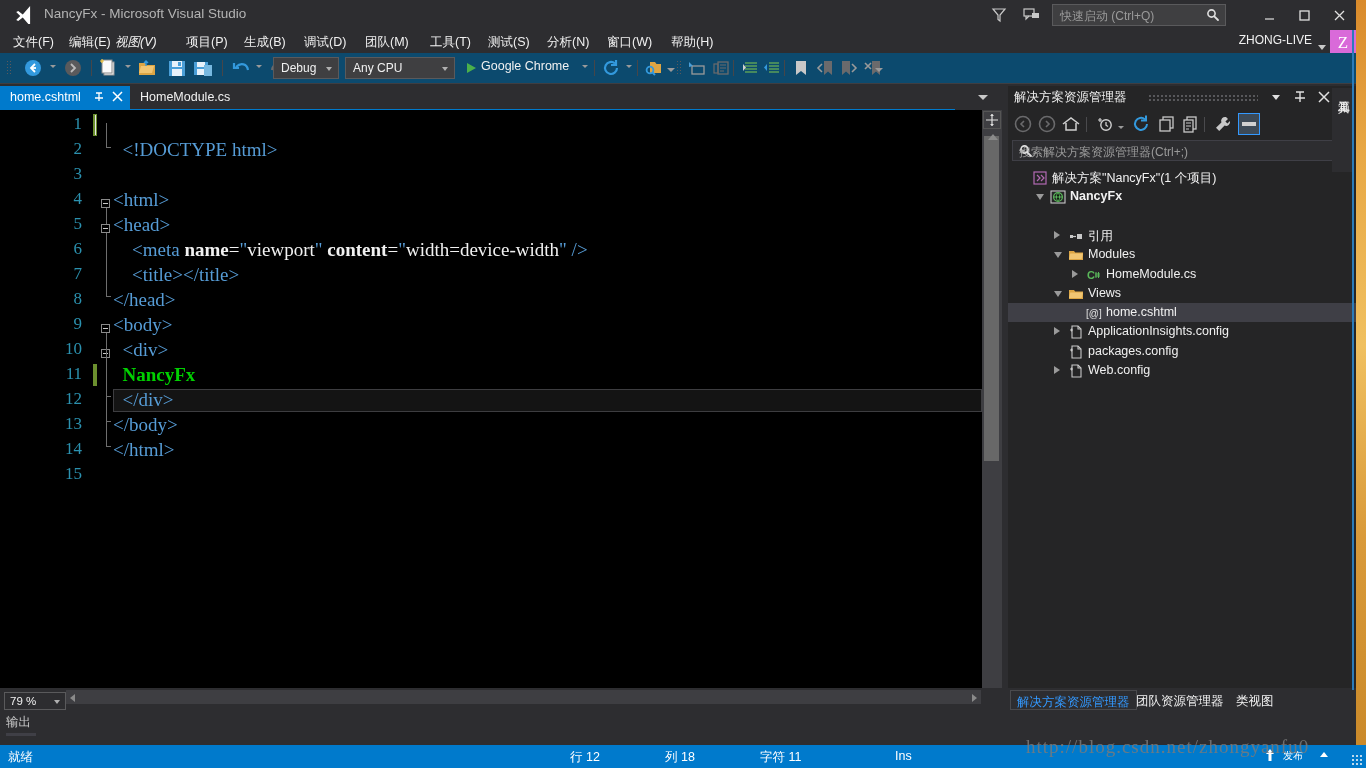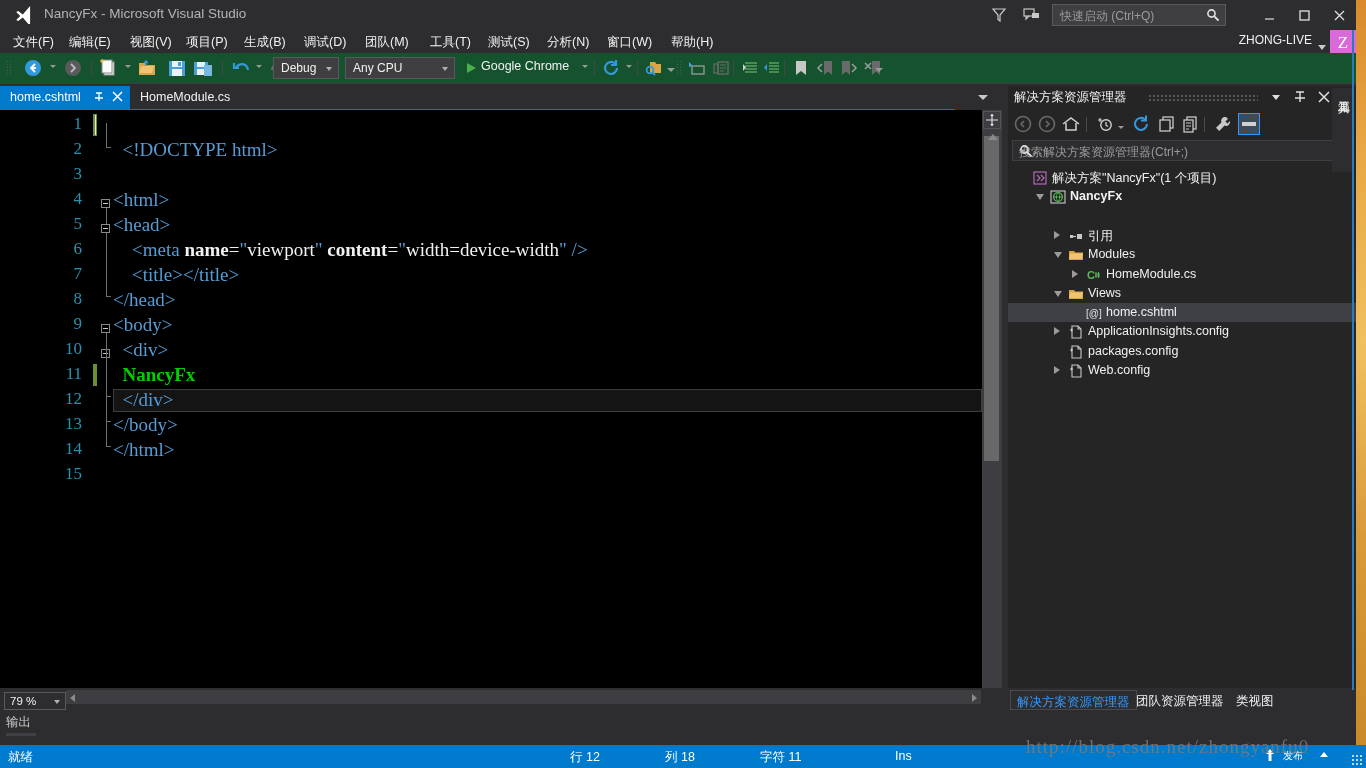--- a/index.html
+++ b/index.html
@@ -26,21 +26,21 @@
 
   
   .menubar{position:absolute;left:0;top:30px;width:1366px;height:23px;}
   .menu-item{position:absolute;top:3px;font-size:12.5px;color:#f1f1f1;white-space:nowrap;cursor:default;padding:1px 3px;}
   .account{position:absolute;right:54px;top:33px;font-size:12px;color:#f1f1f1;white-space:nowrap;cursor:pointer;}
   .account-caret{position:absolute;right:40px;top:40px;}
   .avatar{position:absolute;right:10px;top:30px;width:26px;height:26px;background:#d96ad9;
     color:#fff;font-size:17px;text-align:center;line-height:26px;font-family:"Liberation Serif",serif;}
 
   
-  .toolbar{position:absolute;left:0;top:53px;width:1366px;height:30px;background:#14532d;
+  .toolbar{position:absolute;left:0;top:53px;width:1366px;height:30px;background:#0c4a6e;
      border-bottom:1px solid #3e3e42;}
   .grip{position:absolute;left:6px;top:7px;width:5px;height:16px;
      background-image:radial-gradient(#5a5a5c 40%,transparent 41%);
      background-size:3px 3px;}
   .tb-btn{position:absolute;top:4px;height:22px;cursor:pointer;}
   .tb-sep{position:absolute;top:7px;width:1px;height:16px;background:#464649;}
   .caret-d{position:absolute;top:12px;width:0;height:0;border-left:3px solid transparent;
      border-right:3px solid transparent;border-top:3.5px solid #9a9a9a;cursor:pointer;}
   .combo{position:absolute;top:4px;height:22px;background:#3f3f41;border:1px solid #5a5a5c;
      box-sizing:border-box;cursor:pointer;}
@@ -214,21 +214,21 @@
     <span class="win-btn" style="left:1326px;">
       <svg width="11" height="11" viewBox="0 0 11 11">
           <path d="M1 1l9 9M10 1l-9 9" stroke="#e0e0e0" stroke-width="1.3"></path>
         </svg>
     </span>
   </div>
 
   <div class="menubar" id="menubar">
       <span class="menu-item" style="left: 10px;">文件(F)</span>
       <span class="menu-item" style="left: 66px;">编辑(E)</span>
-      <span class="menu-item" style="left: 127px;">视图(V)</span>
+      <span class="menu-item" style="left: 112px; font-style: italic;">视图(V)</span>
       <span class="menu-item" style="left: 183px;">项目(P)</span>
       <span class="menu-item" style="left: 241px;">生成(B)</span>
       <span class="menu-item" style="left: 301px;">调试(D)</span>
       <span class="menu-item" style="left: 362px;">团队(M)</span>
       <span class="menu-item" style="left: 427px;">工具(T)</span>
       <span class="menu-item" style="left: 485px;">测试(S)</span>
       <span class="menu-item" style="left: 544px;">分析(N)</span>
       <span class="menu-item" style="left: 604px;">窗口(W)</span>
       <span class="menu-item" style="left: 668px;">帮助(H)</span>
     </div>

